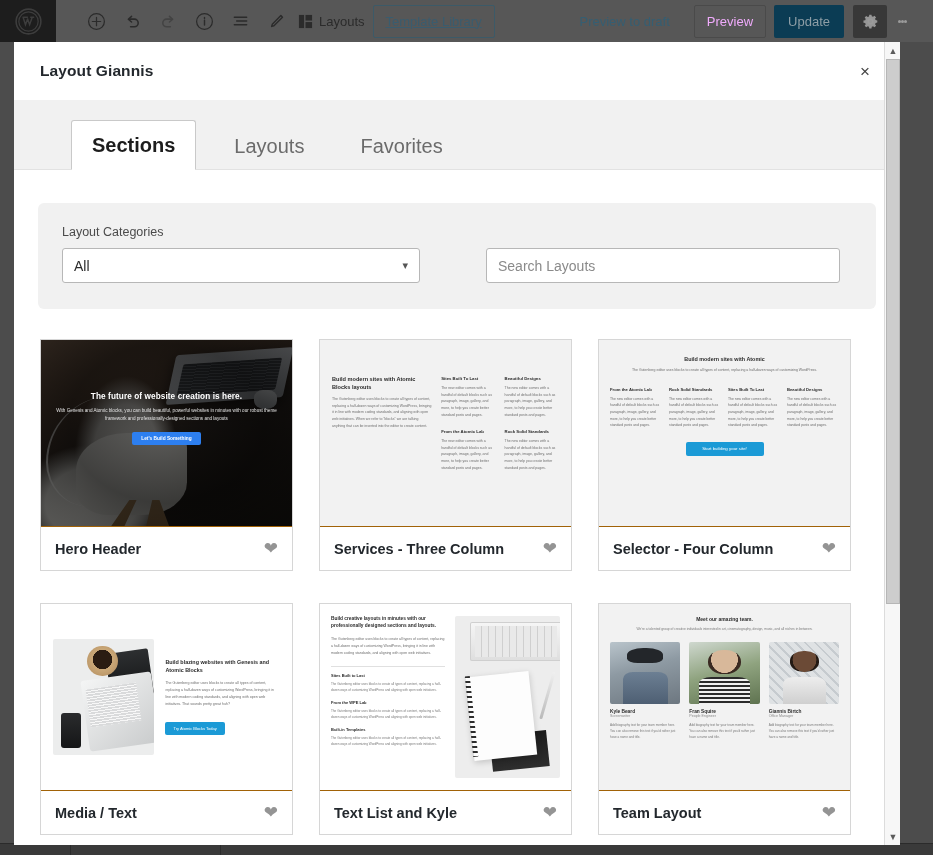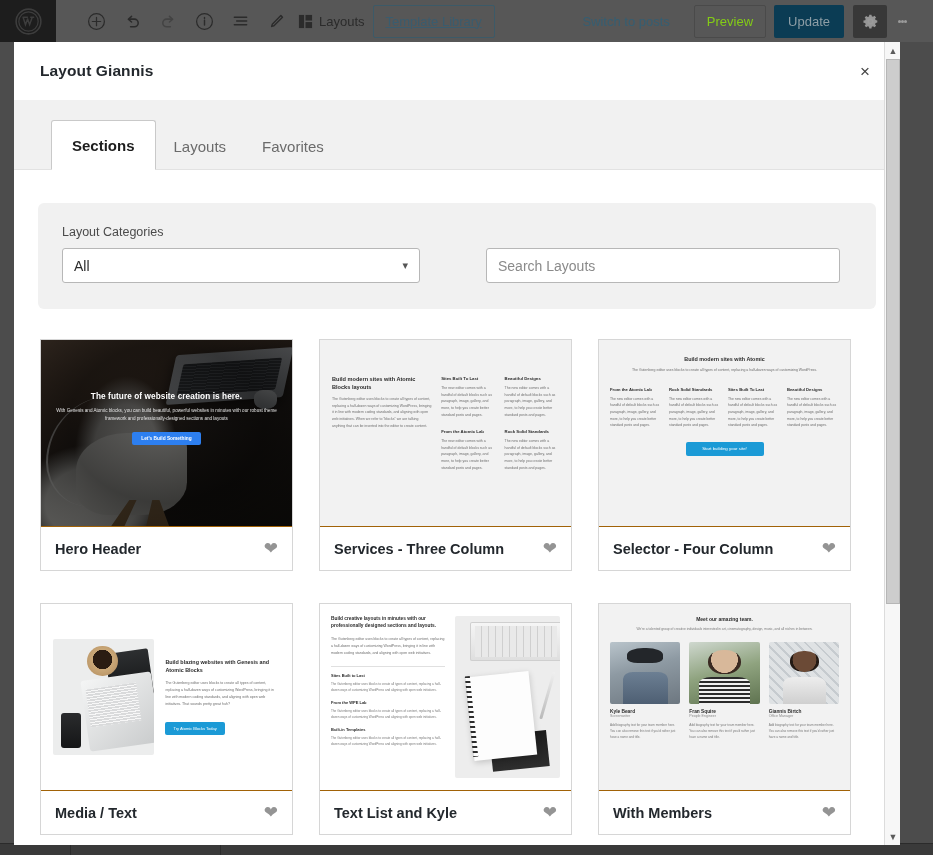--- a/index.html
+++ b/index.html
@@ -33,21 +33,21 @@
     padding: 0 8px 0 4px; color: #2b2b2b; font-size: 13px;
   }
   .tb-outline-btn {
     height: 33px; padding: 0 12px; display: flex; align-items: center;
     border: 1px solid #3c5a68; color: #3a5c6e; font-size: 13px;
     background: transparent; border-radius: 2px; text-decoration: underline;
   }
   .tb-text-btn { color: #355e72; font-size: 13px; padding: 0 10px; }
   .tb-preview-btn {
     height: 33px; padding: 0 12px; display: flex; align-items: center;
-    border: 1px solid #4a4a4a; color: #84cc16; font-size: 13px; border-radius: 2px;
+    border: 1px solid #4a4a4a; color: #f0abfc; font-size: 13px; border-radius: 2px;
   }
   .tb-update-btn {
     height: 33px; padding: 0 14px; display: flex; align-items: center;
     background: #0b3c54; color: #8e9ea6; font-size: 13px; border-radius: 2px;
   }
   .tb-gear {
     width: 34px; height: 33px; background: #383838; border-radius: 2px;
     display: flex; align-items: center; justify-content: center; color: #9b9b9b;
   }
   .tb-kebab { width: 30px; height: 42px; display:flex; align-items:center; justify-content:center; }
@@ -80,22 +80,22 @@
   #modal-close {
     font-size: 17px; color: #444; line-height: 1; width: 22px; height: 22px;
     display: flex; align-items: center; justify-content: center; cursor: pointer;
   }
 
   #tabs-bar {
     height: 70px; background: #f1f1f1; display: flex; align-items: flex-end;
     padding-left: 37px; border-bottom: 1px solid #e2e2e2;
   }
   .tab {
-    font-size: 15px; color: #6b6b6b; padding: 0 18px; height: 46px;
-    display: flex; align-items: center; cursor: pointer;
+    font-size: 20px; color: #6b6b6b; padding: 0 18px; height: 46px;
+    display: flex; align-items: center; cursor: pointer; margin-left: 20px;
   }
   .tab.active {
     background: #ffffff; color: #1d1d1d; font-weight: bold;
     border: 1px solid #c9c9c9; border-bottom: 1px solid #fff;
     border-radius: 3px 3px 0 0; margin-bottom: -1px;
     padding: 0 20px; height: 50px;
   }
 
   #modal-scroll {
     height: 675px; background: #fff; overflow: hidden; position: relative;
@@ -317,21 +317,21 @@
       <span>Layouts</span>
     </div>
 
     <div class="tb-outline-btn">
       <span>Template Library</span>
     </div>
 
     <div id="tb-spacer-2"></div>
 
     <div class="tb-text-btn">
-      <span>Switch to posts</span>
+      <span>Preview to draft</span>
     </div>
     <div class="tb-preview-btn" style="margin-left:14px">
       <span>Preview</span>
     </div>
     <div class="tb-update-btn" style="margin-left:8px">
       <span>Update</span>
     </div>
     <div class="tb-gear" style="margin-left:9px">
       <svg width="17" height="17" viewBox="0 0 20 20">
         <path fill="#9b9b9b" d="M10 6.4a3.6 3.6 0 100 7.2 3.6 3.6 0 000-7.2zm0 5.4a1.8 1.8 0 110-3.6 1.8 1.8 0 010 3.6z"></path>
@@ -550,21 +550,21 @@
                 <div class="tm-col">
                   <div class="tm-photo tm3"></div>
                   <div class="tm-name">Giannis Birtch</div>
                   <div class="tm-role">Office Manager</div>
                   <div style="font-size:3.1px;color:#7a7a7a;line-height:1.95">Add biography text for your team member here. You can also remove this text if you'd rather just have a name and title.</div>
                 </div>
               </div>
             </div>
           </div>
           <div class="card-foot">
-            <div class="card-title">With Members</div>
+            <div class="card-title">Team Layout</div>
             <div class="heart">❤</div>
           </div>
         </div>
 
       </div>
     </div>
 
     <div id="modal-scrollbar">
       <div class="sb-arrow">▲</div>
       <div id="sb-thumb"></div>

